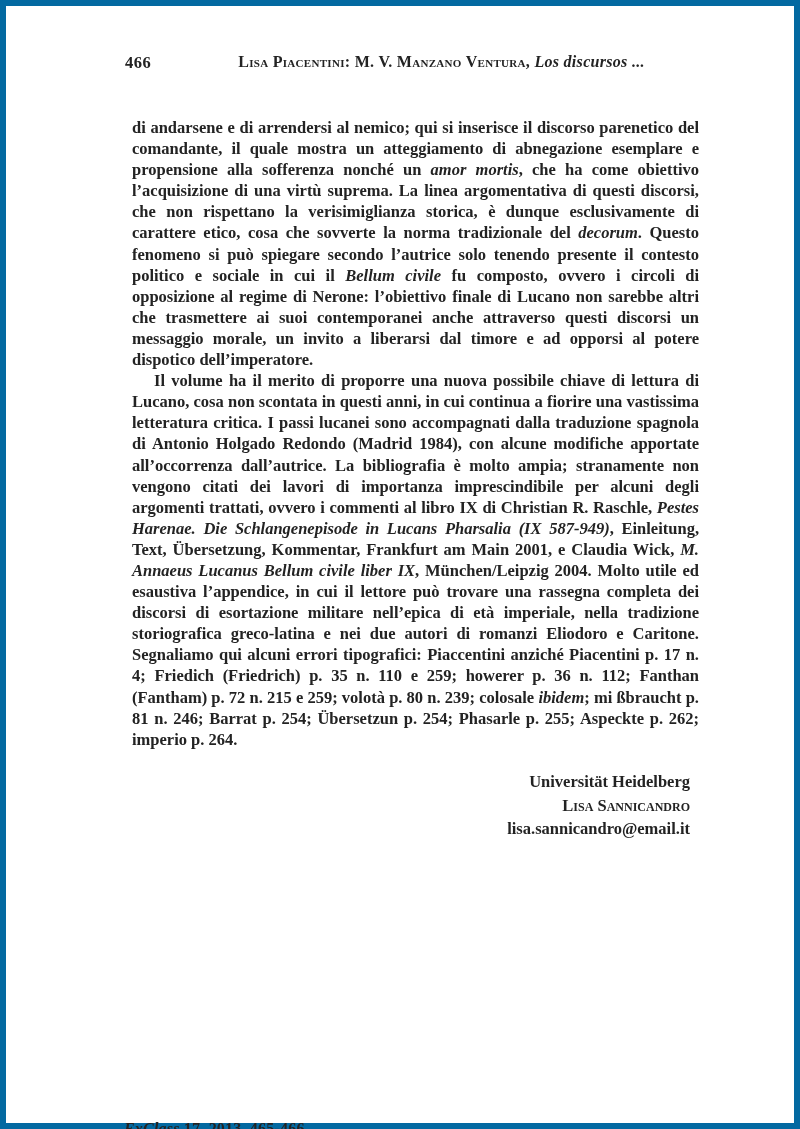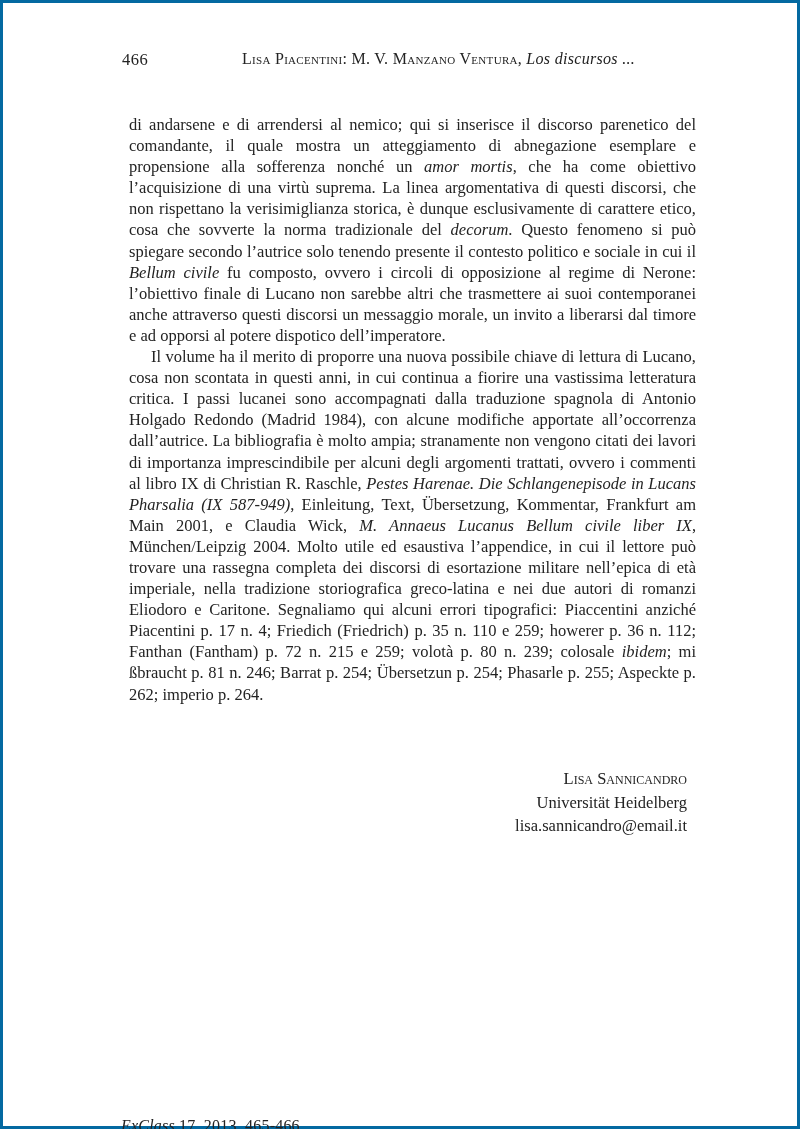--- a/index.html
+++ b/index.html
@@ -6,21 +6,22 @@
   html, body { background: #ffffff; }
   body {
     width: 800px; height: 1129px;
     font-family: "Liberation Serif", "DejaVu Serif", serif;
     color: #232323;
     position: relative;
   }
   .page {
     position: absolute; inset: 0;
     background: #ffffff;
-    border: 3px solid #0369a1;
+    border: 6px solid #0369a1;
+    font-weight: bold;
   }
   .it { font-style: italic; margin-top: 24px; }
   .sc { font-variant: small-caps; }
 
   .header {
     position: absolute; top: 47px; left: 117px; width: 567px;
     font-size: 16px; letter-spacing: 0.3px;
   }
   .page-num {
     position: absolute; left: 2px; top: 0;
@@ -62,20 +63,20 @@
     <span class="page-num">466</span>
     <span class="running-title"><span class="sc">Lisa Piacentini: M. V. Manzano Ventura, </span><span class="it">Los discursos ...</span></span>
   </div>
 
   <div class="body-text">
     <p class="para"><span>di andarsene e di arrendersi al nemico; qui si inserisce il discorso parenetico del comandante, il quale mostra un atteggiamento di abnegazione esemplare e propensione alla sofferenza nonché un </span><span class="it">amor mortis</span><span>, che ha come obiettivo l’acquisizione di una virtù suprema. La linea argomentativa di questi discorsi, che non rispettano la verisimiglianza storica, è dunque esclusivamente di carattere etico, cosa che sovverte la norma tradizionale del </span><span class="it">decorum</span><span>. Questo fenomeno si può spiegare secondo l’autrice solo tenendo presente il contesto politico e sociale in cui il </span><span class="it">Bellum civile</span><span> fu composto, ovvero i circoli di opposizione al regime di Nerone: l’obiettivo finale di Lucano non sarebbe altri che trasmettere ai suoi contemporanei anche attraverso questi discorsi un messaggio morale, un invito a liberarsi dal timore e ad opporsi al potere dispotico dell’imperatore.</span></p>
     <p class="para indent"><span>Il volume ha il merito di proporre una nuova possibile chiave di lettura di Lucano, cosa non scontata in questi anni, in cui continua a fiorire una vastissima letteratura critica. I passi lucanei sono accompagnati dalla traduzione spagnola di Antonio Holgado Redondo (Madrid 1984), con alcune modifiche apportate all’occorrenza dall’autrice. La bibliografia è molto ampia; stranamente non vengono citati dei lavori di importanza imprescindibile per alcuni degli argomenti trattati, ovvero i commenti al libro IX di Christian R. Raschle, </span><span class="it">Pestes Harenae. Die Schlangenepisode in Lucans Pharsalia (IX 587-949)</span><span>, Einleitung, Text, Übersetzung, Kommentar, Frankfurt am Main 2001, e Claudia Wick, </span><span class="it">M. Annaeus Lucanus Bellum civile liber IX</span><span>, München/Leipzig 2004. Molto utile ed esaustiva l’appendice, in cui il lettore può trovare una rassegna completa dei discorsi di esortazione militare nell’epica di età imperiale, nella tradizione storiografica greco-latina e nei due autori di romanzi Eliodoro e Caritone. Segnaliamo qui alcuni errori tipografici: Piaccentini anziché Piacentini p. 17 n. 4; Friedich (Friedrich) p. 35 n. 110 e 259; howerer p. 36 n. 112; Fanthan (Fantham) p. 72 n. 215 e 259; volotà p. 80 n. 239; colosale </span><span class="it">ibidem</span><span>; mi ßbraucht p. 81 n. 246; Barrat p. 254; Übersetzun p. 254; Phasarle p. 255; Aspeckte p. 262; imperio p. 264.</span></p>
   </div>
 
   <div class="signature">
+    <span class="sig-line"><span>Universität Heidelberg</span></span>
     <span class="sig-line"><span class="sc">Lisa Sannicandro</span></span>
-    <span class="sig-line"><span>Universität Heidelberg</span></span>
     <span class="sig-line"><span>lisa.sannicandro@email.it</span></span>
   </div>
 
   <div class="footer"><span class="it">ExClass</span><span> 17, 2013, 465-466</span></div>
 
 </div>
 
 </body></html>

